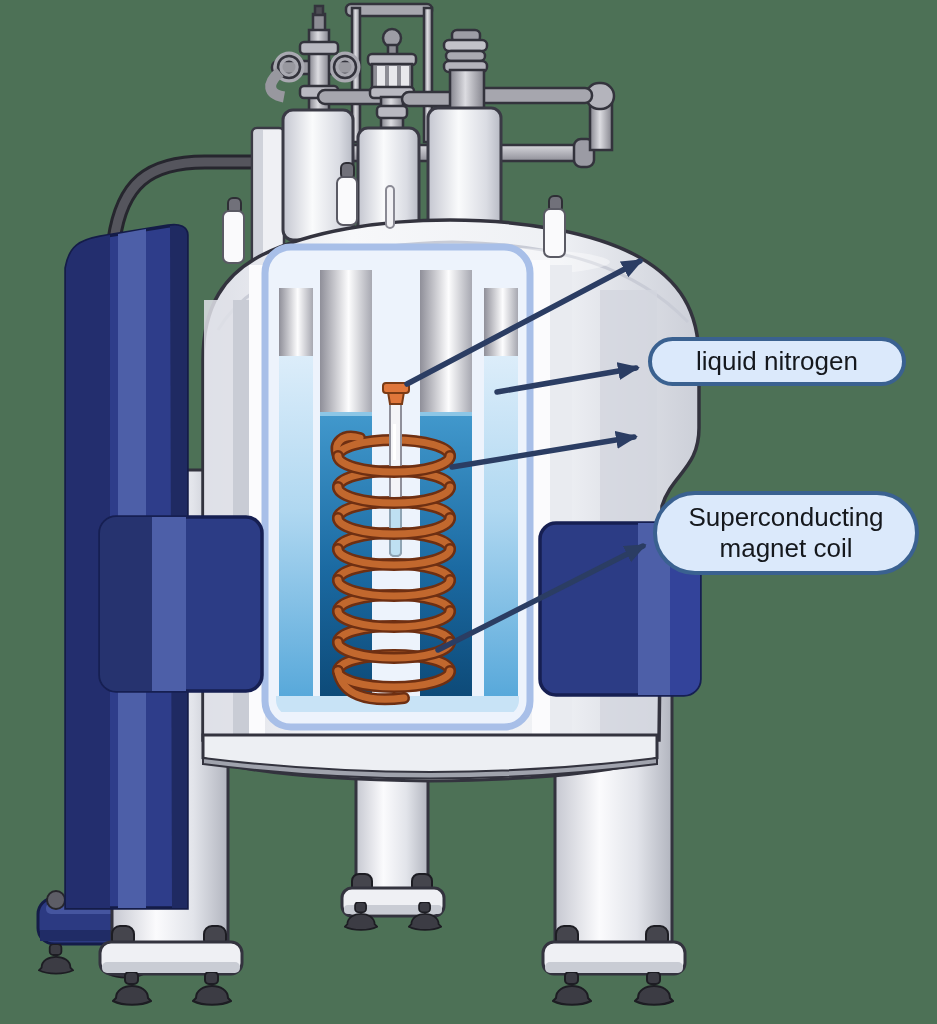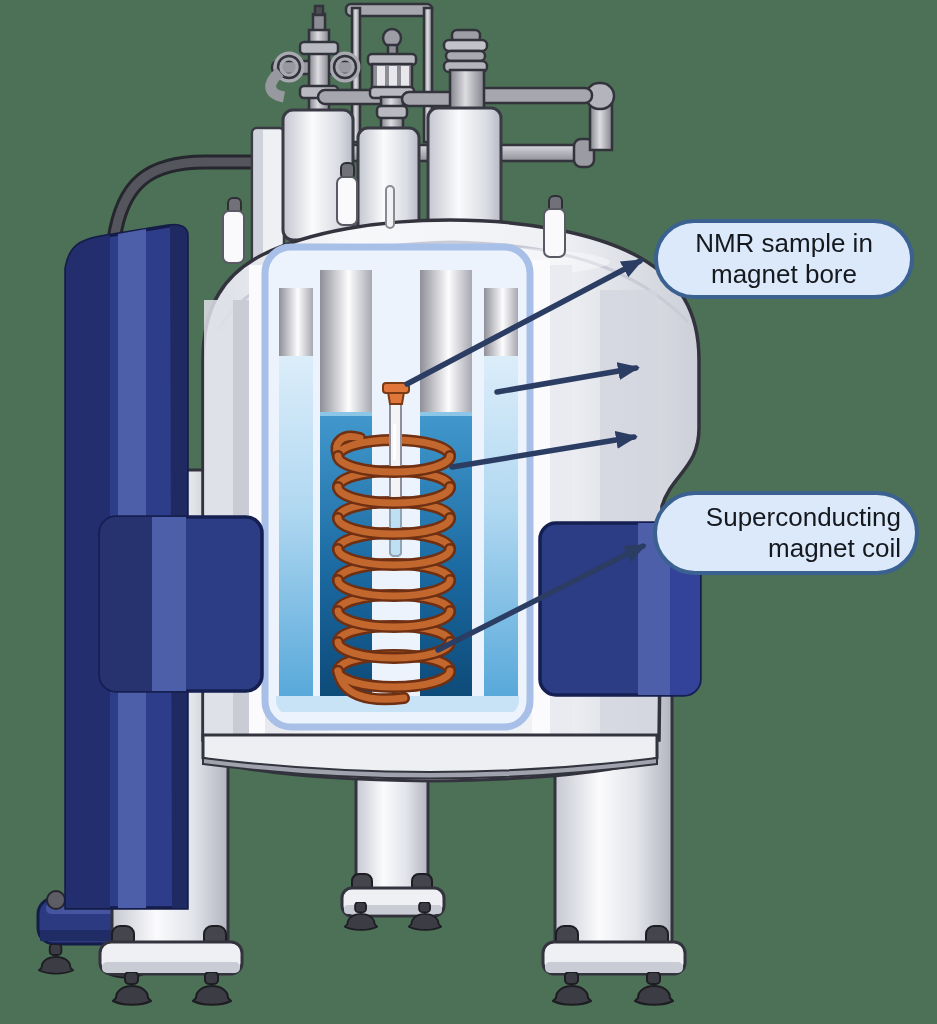--- a/index.html
+++ b/index.html
@@ -16,21 +16,21 @@
     font-weight:500;
     line-height:1.18;
     display:flex;align-items:center;justify-content:center;
     text-align:center;
     box-sizing:border-box;
     padding:4px 14px;
   }
   #callout-sample{left:654px;top:219px;width:260px;height:80px;}
   #callout-nitrogen{left:648px;top:337px;width:258px;height:49px;}
   #callout-helium{left:638px;top:416px;width:256px;height:49px;}
-  #callout-coil{left:653px;top:491px;width:266px;height:84px;text-align:right;}
+  #callout-coil{left:653px;top:491px;width:266px;height:84px;}
 </style>
 </head>
 <body>
 
 <div class="stage">
 
 <svg width="937" height="1024" viewBox="0 0 937 1024">
   <defs>
     <linearGradient id="gradCyl" x1="0" y1="0" x2="1" y2="0">
       <stop offset="0" stop-color="#c4c6d0"></stop>
@@ -338,15 +338,15 @@
   </g>
 
   <g stroke="#2b3d63" stroke-width="5.5" fill="none" stroke-linecap="round">
     <path d="M407 384 L640 261" marker-end="url(#arrowHead)"></path>
     <path d="M497 392 L636 368" marker-end="url(#arrowHead)"></path>
     <path d="M452 467 L634 437" marker-end="url(#arrowHead)"></path>
     <path d="M438 650 L643 546" marker-end="url(#arrowHead)"></path>
   </g>
 </svg>
 
-  <div class="callout" id="callout-sample">NMR sample in magnet bore</div>
+  <div class="callout" id="callout-nitrogen">liquid nitrogen</div>
   <div class="callout" id="callout-coil">Superconducting magnet coil</div>
 </div>
 
 </body></html>

